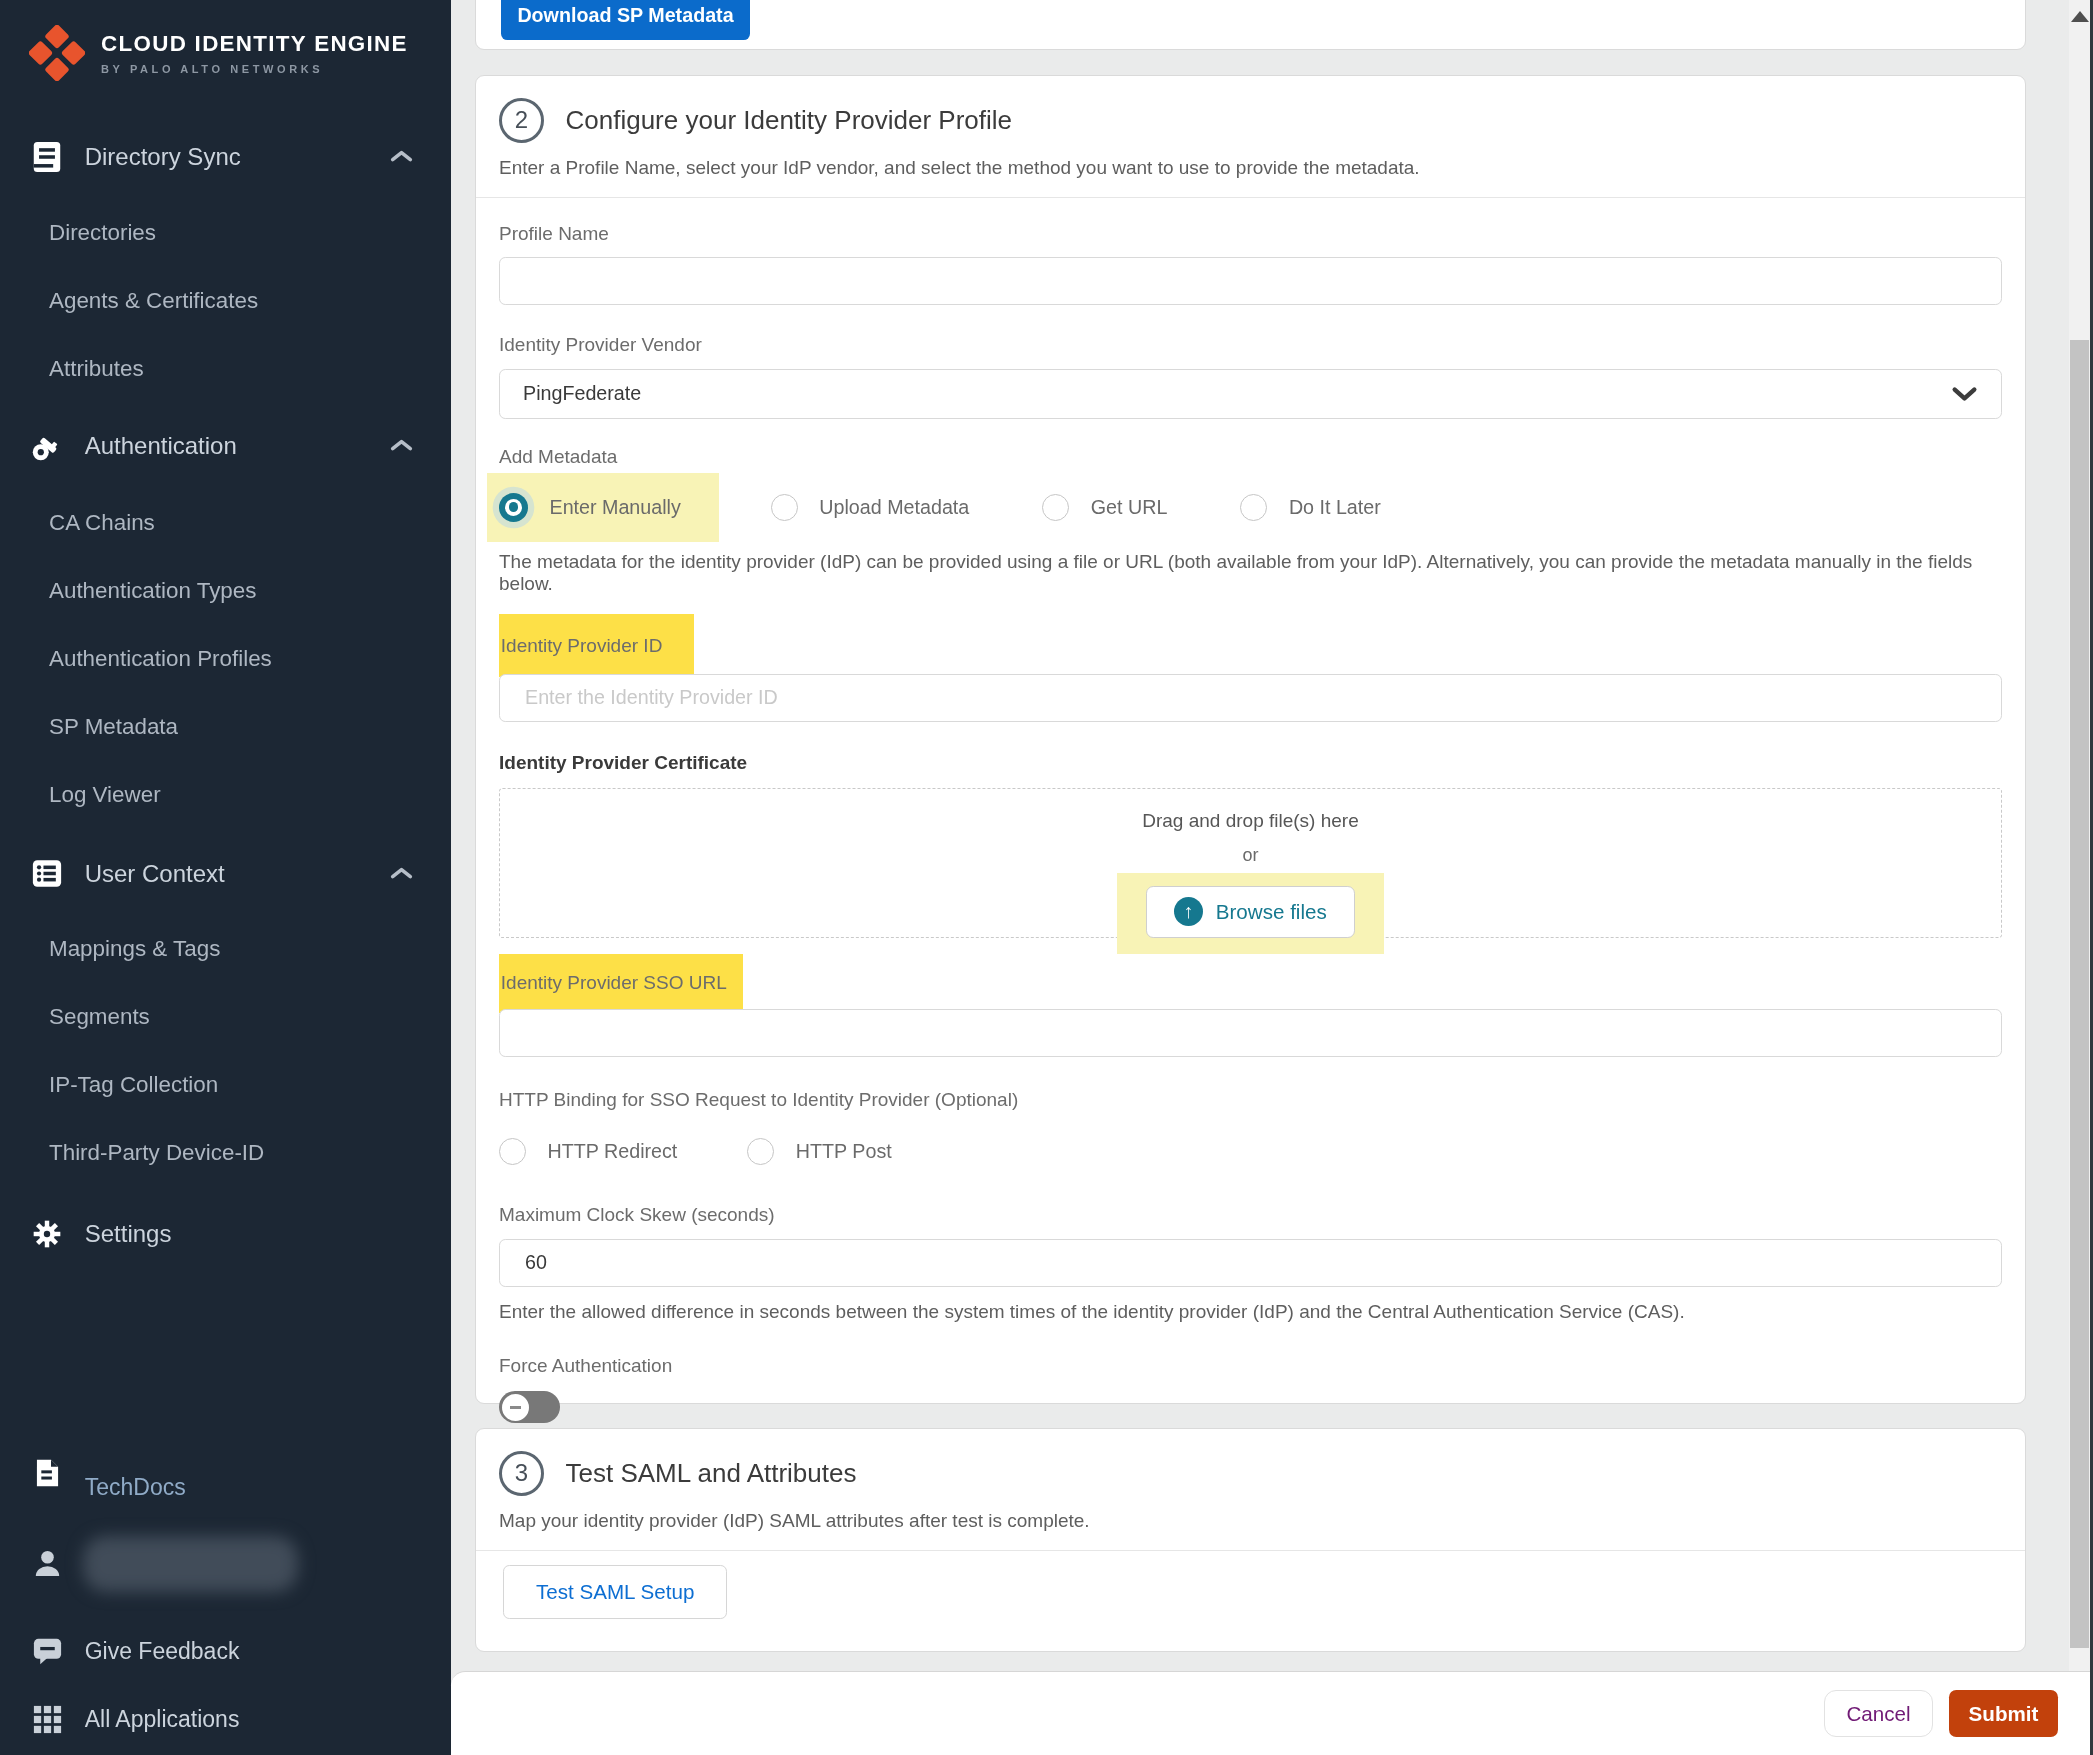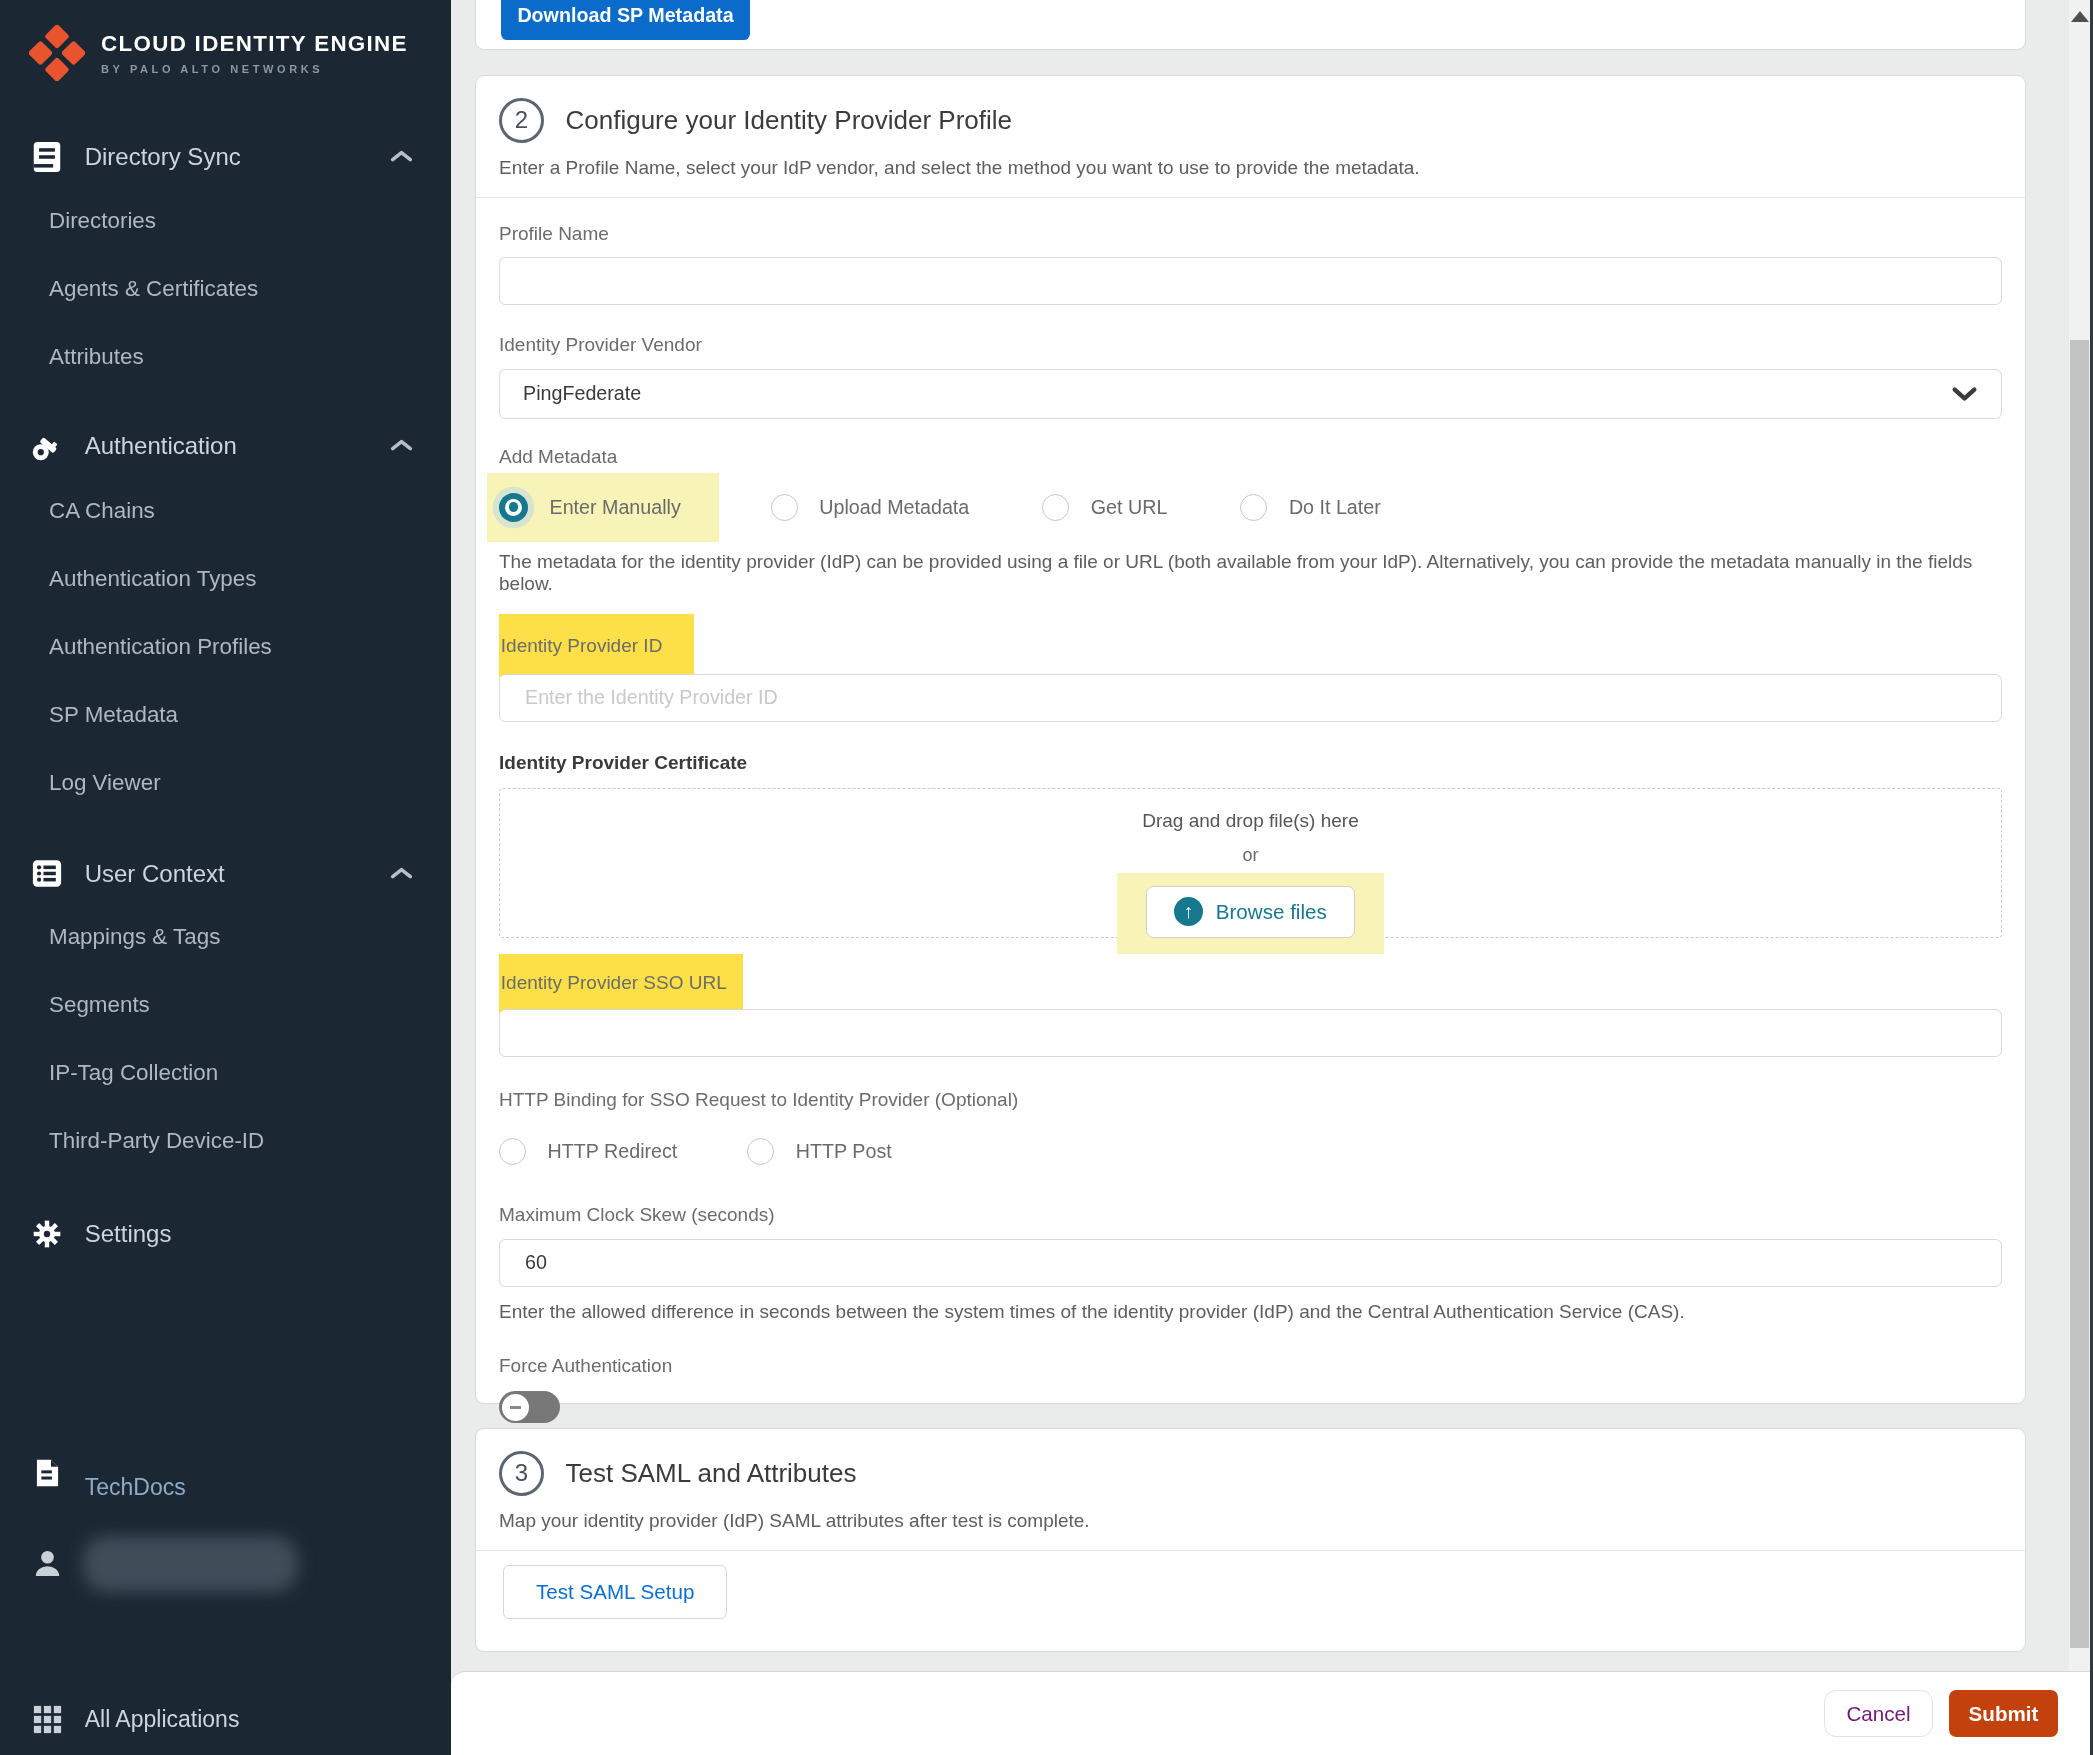--- a/index.html
+++ b/index.html
@@ -10,21 +10,21 @@
   
   .sidebar { position:absolute; left:0; top:0; width:451px; height:1755px; background:#1c2734; z-index:5; }
   .logo { position:absolute; left:29px; top:25px; display:flex; align-items:center; gap:16px; }
   .logo-mark { width:56px; height:56px; position:relative; flex:0 0 auto; }
   .logo-text .lt1 { color:#ffffff; font-size:22.4px; font-weight:bold; letter-spacing:1.3px; }
   .logo-text .lt2 { color:#8d97a3; font-size:11px; font-weight:bold; letter-spacing:3.6px; margin-top:5.4px; }
   .nav-row { position:absolute; left:0; width:100%; height:57px; display:flex; align-items:center; cursor:pointer; }
   .nav-row .ic { width:36px; margin-left:29px; display:flex; justify-content:center; align-items:center; flex:0 0 auto; }
   .nav-row .lbl { color:#ccd4dd; font-size:24px; margin-left:19.7px; }
   .nav-row .chev { position:absolute; right:38px; }
-  .nav-sub { position:absolute; left:49px; height:50px; display:flex; align-items:flex-start; cursor:pointer; }
+  .nav-sub { position:absolute; left:49px; height:50px; display:flex; align-items:center; cursor:pointer; }
   .nav-sub .lbl { color:#aeb7c2; font-size:22.4px; }
   .side-bottom .lbl { font-size:23px; }
   .techdocs .lbl { color:#90abc7;margin-top:30px; }
   .blur-name { width:215px; height:56px; border-radius:23px; background:#414c59; filter:blur(8px); margin-left:18px; }
 
   
   .main { position:absolute; left:475px; top:0; width:1551px; z-index:1; }
   .card { background:#ffffff; border:0.9px solid #dadada; border-radius:9px; position:absolute; left:0; width:1551px; }
   .top-card { top:-14.3px; height:64px; border-radius:9px; }
   .btn-primary { background:#0b6bcb; color:#ffffff; border:none; border-radius:6.3px; font-size:19.7px; font-weight:bold; font-family:inherit; cursor:pointer; }
@@ -233,20 +233,30 @@
     </div>
     <div class="nav-row side-bottom" style="top:1535px;">
       <span class="ic">
         <svg width="27" height="29" viewBox="0 0 30 32">
             <circle cx="15" cy="9" r="7" fill="#c9d0d8"></circle>
             <path d="M2 30 a13 11 0 0 1 26 0 z" fill="#c9d0d8"></path>
           </svg>
       </span>
       <span class="blur-name"></span>
     </div>
+    <div class="nav-row side-bottom" style="top:1623px;">
+      <span class="ic">
+        <svg width="29" height="29" viewBox="0 0 32 32">
+            <rect x="1" y="2" width="30" height="22" rx="5" fill="#c9d0d8"></rect>
+            <path d="M8 23 v7 l8 -7 z" fill="#c9d0d8"></path>
+            <rect x="8" y="11" width="16" height="3.6" fill="#1c2734"></rect>
+          </svg>
+      </span>
+      <span class="lbl">Give Feedback</span>
+    </div>
     <div class="nav-row side-bottom" style="top:1691px;">
       <span class="ic">
         <svg width="29" height="29" viewBox="0 0 32 32">
             <g fill="#c9d0d8">
               <rect x="1" y="1" width="8" height="8"></rect>
               <rect x="12" y="1" width="8" height="8"></rect>
               <rect x="23" y="1" width="8" height="8"></rect>
               <rect x="1" y="12" width="8" height="8"></rect>
               <rect x="12" y="12" width="8" height="8"></rect>
               <rect x="23" y="12" width="8" height="8"></rect>

